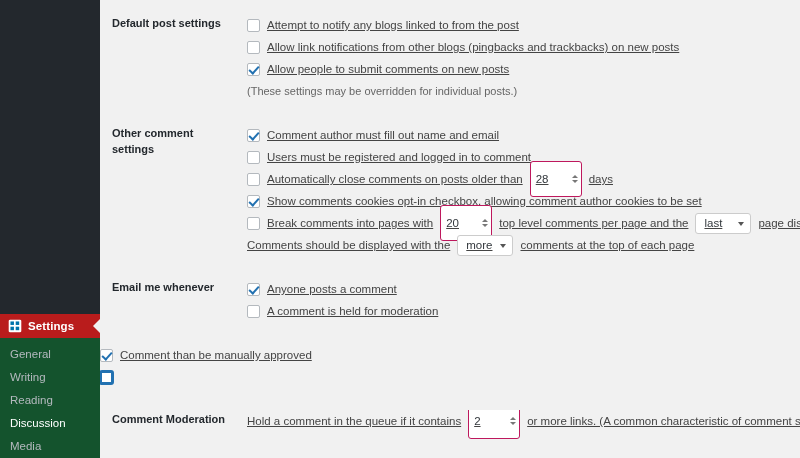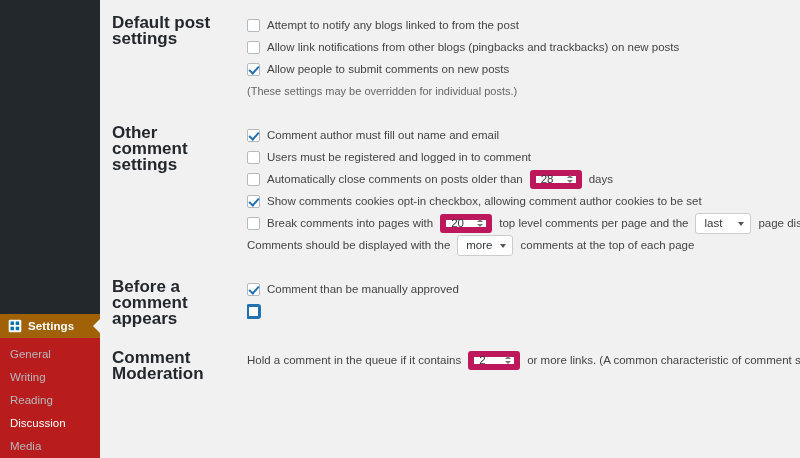--- a/index.html
+++ b/index.html
@@ -33,21 +33,21 @@
   }
   #sidebar-filler { flex: 1 1 auto; }
 
   .menu-top {
     position: relative;
     display: flex;
     align-items: center;
     gap: 6px;
     height: 24px;
     padding: 0 8px;
-    background: #a16207;
+    background: #b91c1c;
     color: #fff;
     font-weight: bold;
     font-size: 11.5px;
     letter-spacing: .1px;
   }
   .menu-top .wp-arrow {
     position: absolute;
     right: -1px; top: 50%;
     transform: translateY(-50%);
     width: 0; height: 0;
@@ -55,21 +55,21 @@
     border-bottom: 8px solid transparent;
     border-right: 8px solid #f1f1f1;
   }
   .gear-icon {
     width: 14px; height: 14px;
     flex: 0 0 14px;
     display: block;
   }
 
   .submenu {
-    background: #b91c1c;
+    background: #14532d;
     padding: 5px 0 0 0;
   }
   .submenu-item {
     display: block;
     padding: 4px 8px 4px 10px;
     font-size: 11.5px;
     line-height: 15px;
     color: #b4b9be;
     white-space: nowrap;
   }
@@ -93,40 +93,41 @@
   .row {
     display: flex;
     align-items: flex-start;
     padding-bottom: 22px;
   }
   .row:last-child { padding-bottom: 0; }
   .th {
     width: 147px;
     min-width: 147px;
     padding: 1px 10px 0 12px;
-    font-size: 17px;
+    font-size: 11px;
     font-weight: bold;
     color: #23282d;
     line-height: 16px;
   }
   .td {
     flex: 1 1 auto;
     font-size: 11.5px;
     color: #444;
     line-height: 16px;
     white-space: nowrap;
     overflow: hidden;
   }
 
   .opt {
     display: flex;
     align-items: center;
     height: 22px;
     gap: 7px;
     white-space: nowrap;
+    text-decoration: underline;
   }
   .opt-text { display: inline-block; }
   .note {
     height: 22px;
     display: flex;
     align-items: center;
     color: #666;
     font-size: 11px;
   }
 
@@ -152,23 +153,23 @@
   .cb.focused {
     border: 2px solid #2271b1;
     box-shadow: 0 0 0 1px #2271b1;
   }
 
   
   .num {
     position: relative;
     display: inline-flex;
     align-items: center;
-    height: 19px;
+    height: 36px;
     min-width: 52px;
-    border: 6px solid #be185d;
+    border: 1px solid #be185d;
     border-radius: 3px;
     background: #fff;
     padding: 0 10px 0 5px;
     font-size: 11.5px;
     color: #32373c;
   }
   .num .spin {
     position: absolute;
     right: 3px; top: 50%;
     transform: translateY(-50%);
@@ -319,23 +320,35 @@
             <span class="sel w-mid">
               <span>more</span>
               <span class="chev"></span>
             </span>
             <span class="opt-text">comments at the top of each page</span>
           </div>
 
         </div>
       </div>
 
-
-      <div class="row">
-        <div class="th">Before a comment appears</div>
+      <div class="row">
+        <div class="th">Email me whenever</div>
+        <div class="td">
+          <label class="opt">
+            <span class="cb checked"></span>
+            <span class="opt-text">Anyone posts a comment</span>
+          </label>
+          <label class="opt">
+            <span class="cb"></span>
+            <span class="opt-text">A comment is held for moderation</span>
+          </label>
+        </div>
+      </div>
+
+      <div class="row">
         <div class="td">
           <label class="opt">
             <span class="cb checked"></span>
             <span class="opt-text">Comment than be manually approved</span>
           </label>
           <label class="opt">
             <span class="cb focused"></span>
           </label>
         </div>
       </div>

